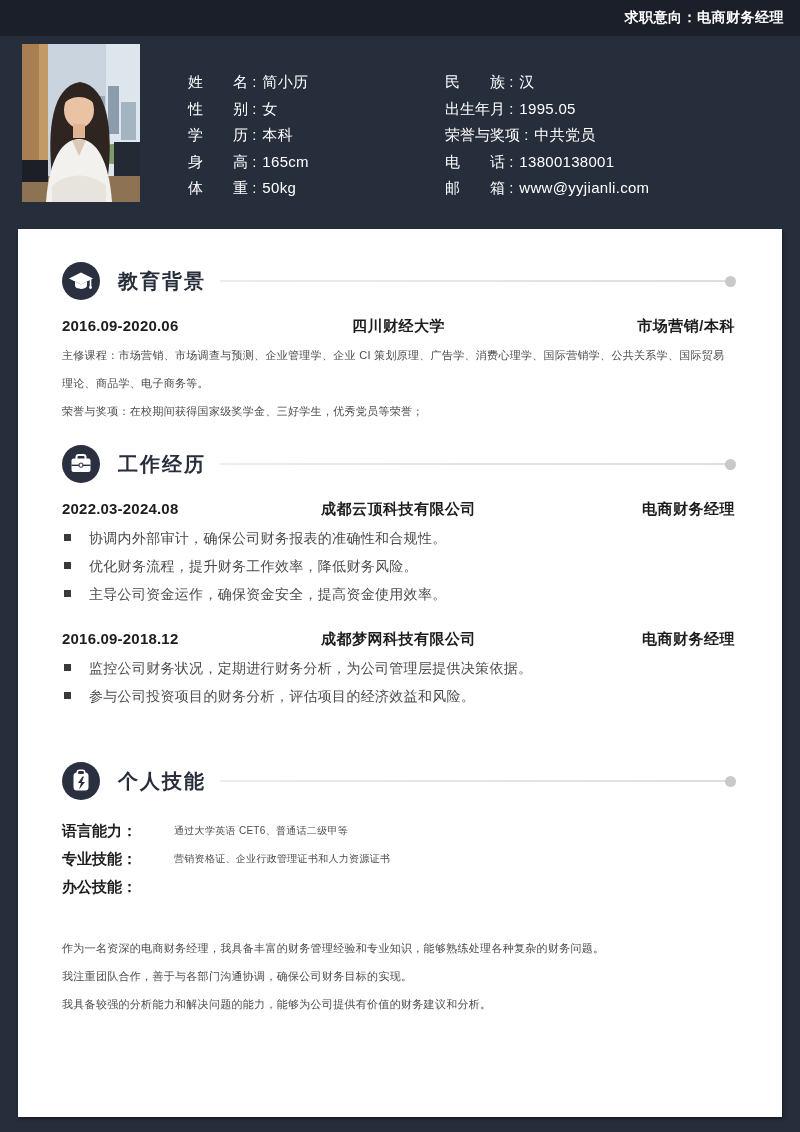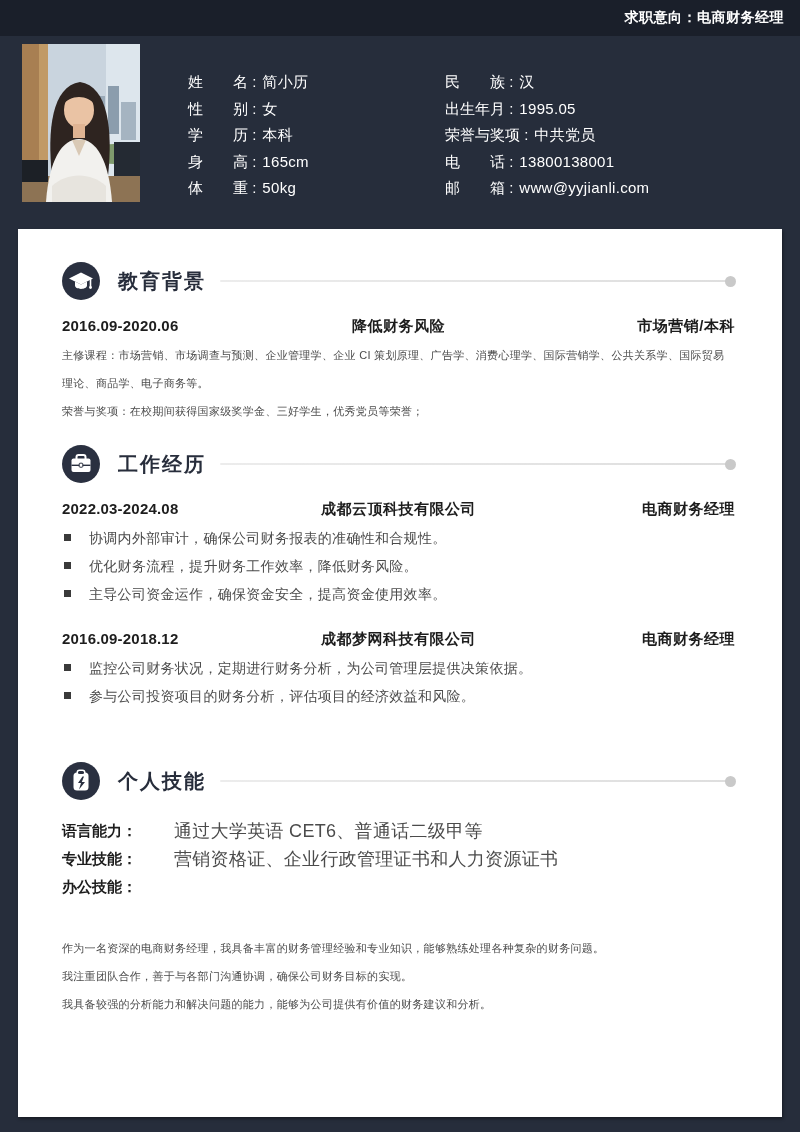--- a/index.html
+++ b/index.html
@@ -64,21 +64,21 @@
     width:7px;height:7px;background:#3a3a3a;
   }
   
   .sec-work{margin-top:20px;}
   .work-entry + .work-entry{margin-top:22px;}
   .sec-skills{margin-top:52px;}
   .sec-eval{margin-top:33px;}
   
   .skill-row{display:flex;line-height:28px;}
   .skill-label{width:112px;flex:none;font-size:15px;font-weight:bold;color:#1d1d1d;}
-  .skill-value{font-size:18px;color:#4b4b4b;letter-spacing:.3px;}
+  .skill-value{font-size:10px;color:#4b4b4b;letter-spacing:.3px;}
 </style>
 </head>
 <body>
 
 <div class="topbar">
   <span>求职意向：电商财务经理</span>
 </div>
 
 <div class="header">
 
@@ -133,21 +133,21 @@
         <path d="M28.5 17.5 l0 7" stroke="#ffffff" stroke-width="1.6" stroke-linecap="round"></path>
         <circle cx="28.5" cy="25.5" r="1.4" fill="#ffffff"></circle>
       </svg>
       <h2 class="sec-title">教育背景</h2>
       <div class="sec-line">
           <span class="sec-dot"></span>
         </div>
     </div>
     <div class="row3">
       <span class="c1">2016.09-2020.06</span>
-      <span class="c2">降低财务风险</span>
+      <span class="c2">四川财经大学</span>
       <span class="c3">市场营销/本科</span>
     </div>
     <p class="para">主修课程：市场营销、市场调查与预测、企业管理学、企业 CI 策划原理、广告学、消费心理学、国际营销学、公共关系学、国际贸易理论、商品学、电子商务等。</p>
     <p class="para">荣誉与奖项：在校期间获得国家级奖学金、三好学生，优秀党员等荣誉；</p>
   </section>
 
   <section class="sec sec-work">
     <div class="sec-header">
       <svg class="sec-icon" viewBox="0 0 38 38">
         <circle cx="19" cy="19" r="19" fill="#2a3040"></circle>

